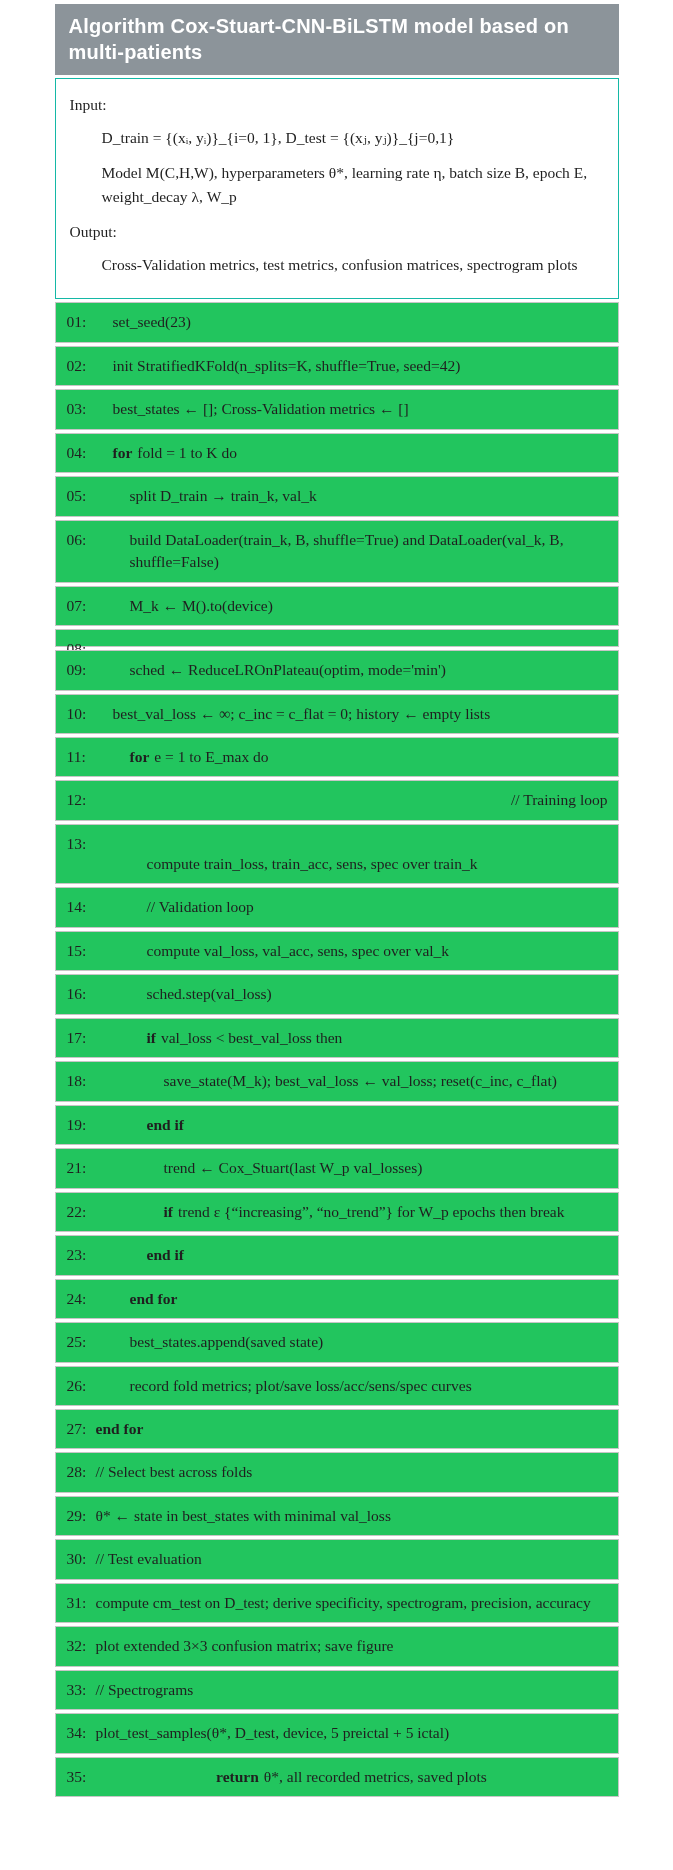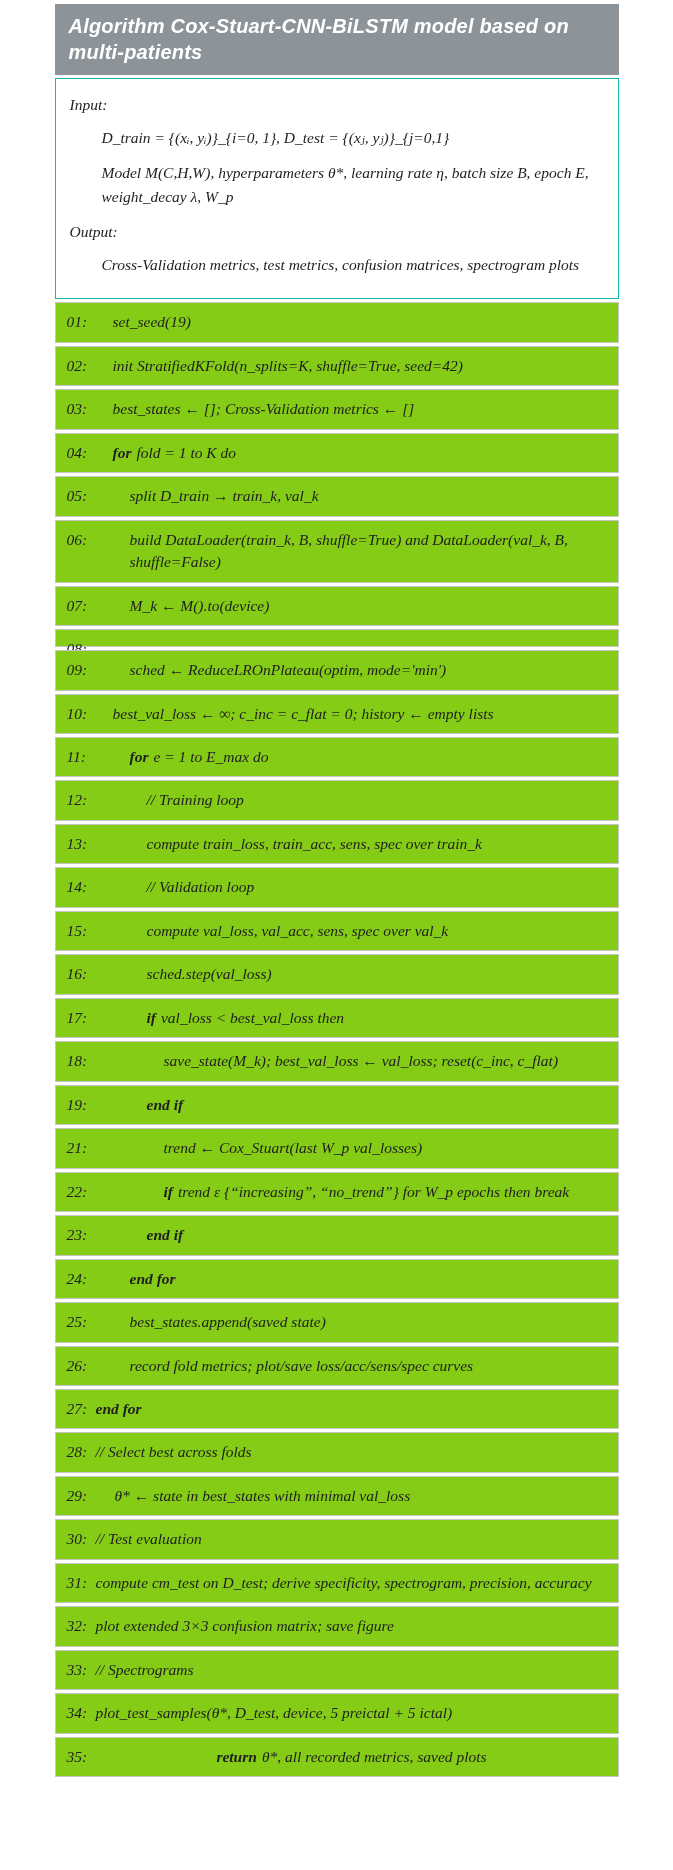--- a/index.html
+++ b/index.html
@@ -5,21 +5,20 @@
   html, body {
     margin: 0;
     padding: 0;
     background: #ffffff;
     font-family: "Liberation Serif", "DejaVu Serif", serif;
     color: #1f1f1f;
   }
   .algo-figure {
     width: 564px;
     margin: 4px auto;
-    font-style: italic;
   }
   .algo-header {
     background: #8c949a;
     color: #ffffff;
     font-family: "Liberation Sans", "DejaVu Sans", sans-serif;
     font-weight: bold;
     font-size: 20px;
     line-height: 1.32;
     padding: 9px 14px;
     letter-spacing: 0.2px;
@@ -40,21 +39,21 @@
     margin: 0 0 12px 0;
     max-width: 560px;
   }
   .algo-row {
     position: relative;
     border: 1px solid #c6c6c6;
     margin-top: 3px;
     padding: 8px 10px 8px 40px;
     font-size: 15.5px;
     line-height: 1.45;
-    background: #84cc16;
+    background: #22c55e;
   }
   .line-num {
     position: absolute;
     left: 11px;
     top: 8px;
   }
   .kw {
     font-weight: bold;
   }
   .kw:not(:empty) {
@@ -72,21 +71,21 @@
     <div class="io-label">Input:</div>
     <div class="io-line">D_train = {(xᵢ, yᵢ)}_{i=0, 1}, D_test = {(xⱼ, yⱼ)}_{j=0,1}</div>
     <div class="io-line">Model M(C,H,W), hyperparameters θ*, learning rate η, batch size B, epoch E, weight_decay λ, W_p</div>
     <div class="io-label">Output:</div>
     <div class="io-line">Cross-Validation metrics, test metrics, confusion matrices, spectrogram plots</div>
   </div>
 
   <div id="rows-host">
       <div class="algo-row">
     <span class="line-num">01:</span>
-    <div class="line-content" style="padding-left: 17px;"><span class="kw"></span><span class="line-text">set_seed(19)</span></div>
+    <div class="line-content" style="padding-left: 17px;"><span class="kw"></span><span class="line-text">set_seed(23)</span></div>
   </div>
       <div class="algo-row">
     <span class="line-num">02:</span>
     <div class="line-content" style="padding-left: 17px;"><span class="kw"></span><span class="line-text">init StratifiedKFold(n_splits=K, shuffle=True, seed=42)</span></div>
   </div>
       <div class="algo-row">
     <span class="line-num">03:</span>
     <div class="line-content" style="padding-left: 17px;"><span class="kw"></span><span class="line-text">best_states ← []; Cross-Validation metrics ← []</span></div>
   </div>
       <div class="algo-row">
@@ -115,25 +114,25 @@
       <div class="algo-row">
     <span class="line-num">10:</span>
     <div class="line-content" style="padding-left: 17px;"><span class="kw"></span><span class="line-text">best_val_loss ← ∞; c_inc = c_flat = 0; history ← empty lists</span></div>
   </div>
       <div class="algo-row">
     <span class="line-num">11:</span>
     <div class="line-content" style="padding-left: 34px;"><span class="kw">for</span><span class="line-text">e = 1 to E_max do</span></div>
   </div>
       <div class="algo-row">
     <span class="line-num">12:</span>
-    <div class="line-content" style="padding-left: 51px;"><span class="kw"></span><span class="line-text">// Training loop</span></div>
+    <div class="line-content" style="padding-left: 51px; text-align: right;"><span class="kw"></span><span class="line-text">// Training loop</span></div>
   </div>
       <div class="algo-row">
     <span class="line-num">13:</span>
-    <div class="line-content" style="padding-left: 51px;"><span class="kw"></span><span class="line-text">compute train_loss, train_acc, sens, spec over train_k</span></div>
+    <div class="line-content" style="padding-left: 51px; margin-top: 20px;"><span class="kw"></span><span class="line-text">compute train_loss, train_acc, sens, spec over train_k</span></div>
   </div>
       <div class="algo-row">
     <span class="line-num">14:</span>
     <div class="line-content" style="padding-left: 51px;"><span class="kw"></span><span class="line-text">// Validation loop</span></div>
   </div>
       <div class="algo-row">
     <span class="line-num">15:</span>
     <div class="line-content" style="padding-left: 51px;"><span class="kw"></span><span class="line-text">compute val_loss, val_acc, sens, spec over val_k</span></div>
   </div>
       <div class="algo-row">
@@ -179,21 +178,21 @@
       <div class="algo-row">
     <span class="line-num">27:</span>
     <div class="line-content" style="padding-left: 0px;"><span class="kw">end for</span><span class="line-text"></span></div>
   </div>
       <div class="algo-row">
     <span class="line-num">28:</span>
     <div class="line-content" style="padding-left: 0px;"><span class="kw"></span><span class="line-text">// Select best across folds</span></div>
   </div>
       <div class="algo-row">
     <span class="line-num">29:</span>
-    <div class="line-content" style="padding-left: 0px; margin-left: 19px;"><span class="kw"></span><span class="line-text">θ* ← state in best_states with minimal val_loss</span></div>
+    <div class="line-content" style="padding-left: 0px;"><span class="kw"></span><span class="line-text">θ* ← state in best_states with minimal val_loss</span></div>
   </div>
       <div class="algo-row">
     <span class="line-num">30:</span>
     <div class="line-content" style="padding-left: 0px;"><span class="kw"></span><span class="line-text">// Test evaluation</span></div>
   </div>
       <div class="algo-row">
     <span class="line-num">31:</span>
     <div class="line-content" style="padding-left: 0px;"><span class="kw"></span><span class="line-text">compute cm_test on D_test; derive specificity, spectrogram, precision, accuracy</span></div>
   </div>
       <div class="algo-row">

